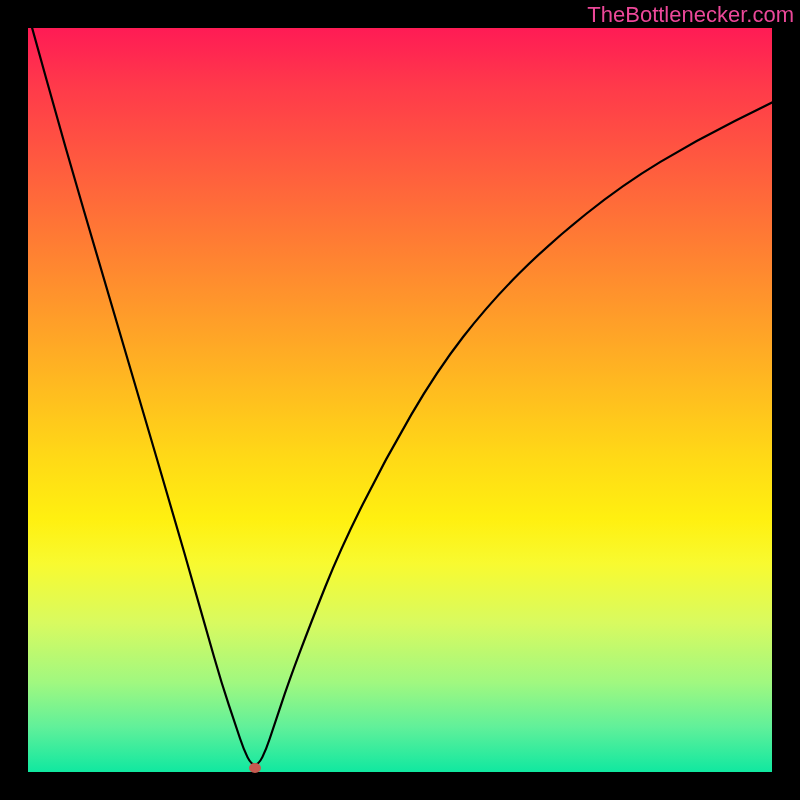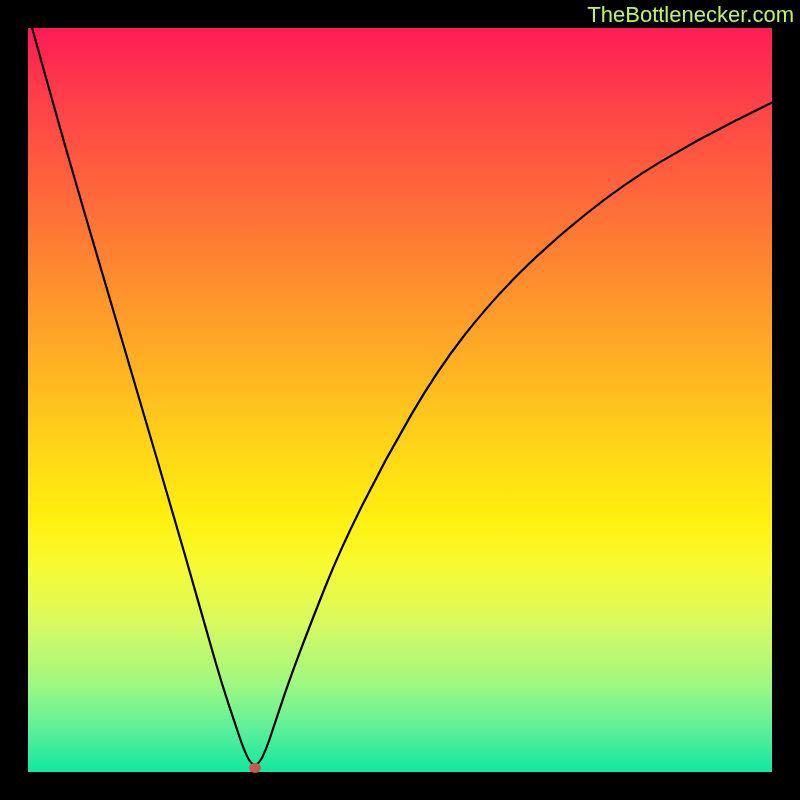--- a/index.html
+++ b/index.html
@@ -8,21 +8,21 @@
     width: 800px;
     height: 800px;
     background: #000;
     font-family: Arial, Helvetica, sans-serif;
     position: relative;
   }
   .attribution {
     position: absolute;
     top: 2px;
     right: 6px;
-    color: #bef264;
+    color: #ec4899;
     font-size: 22px;
     font-weight: 400;
     z-index: 10;
   }
   .frame {
     position: absolute;
     left: 28px;
     top: 28px;
     width: 744px;
     height: 744px;

